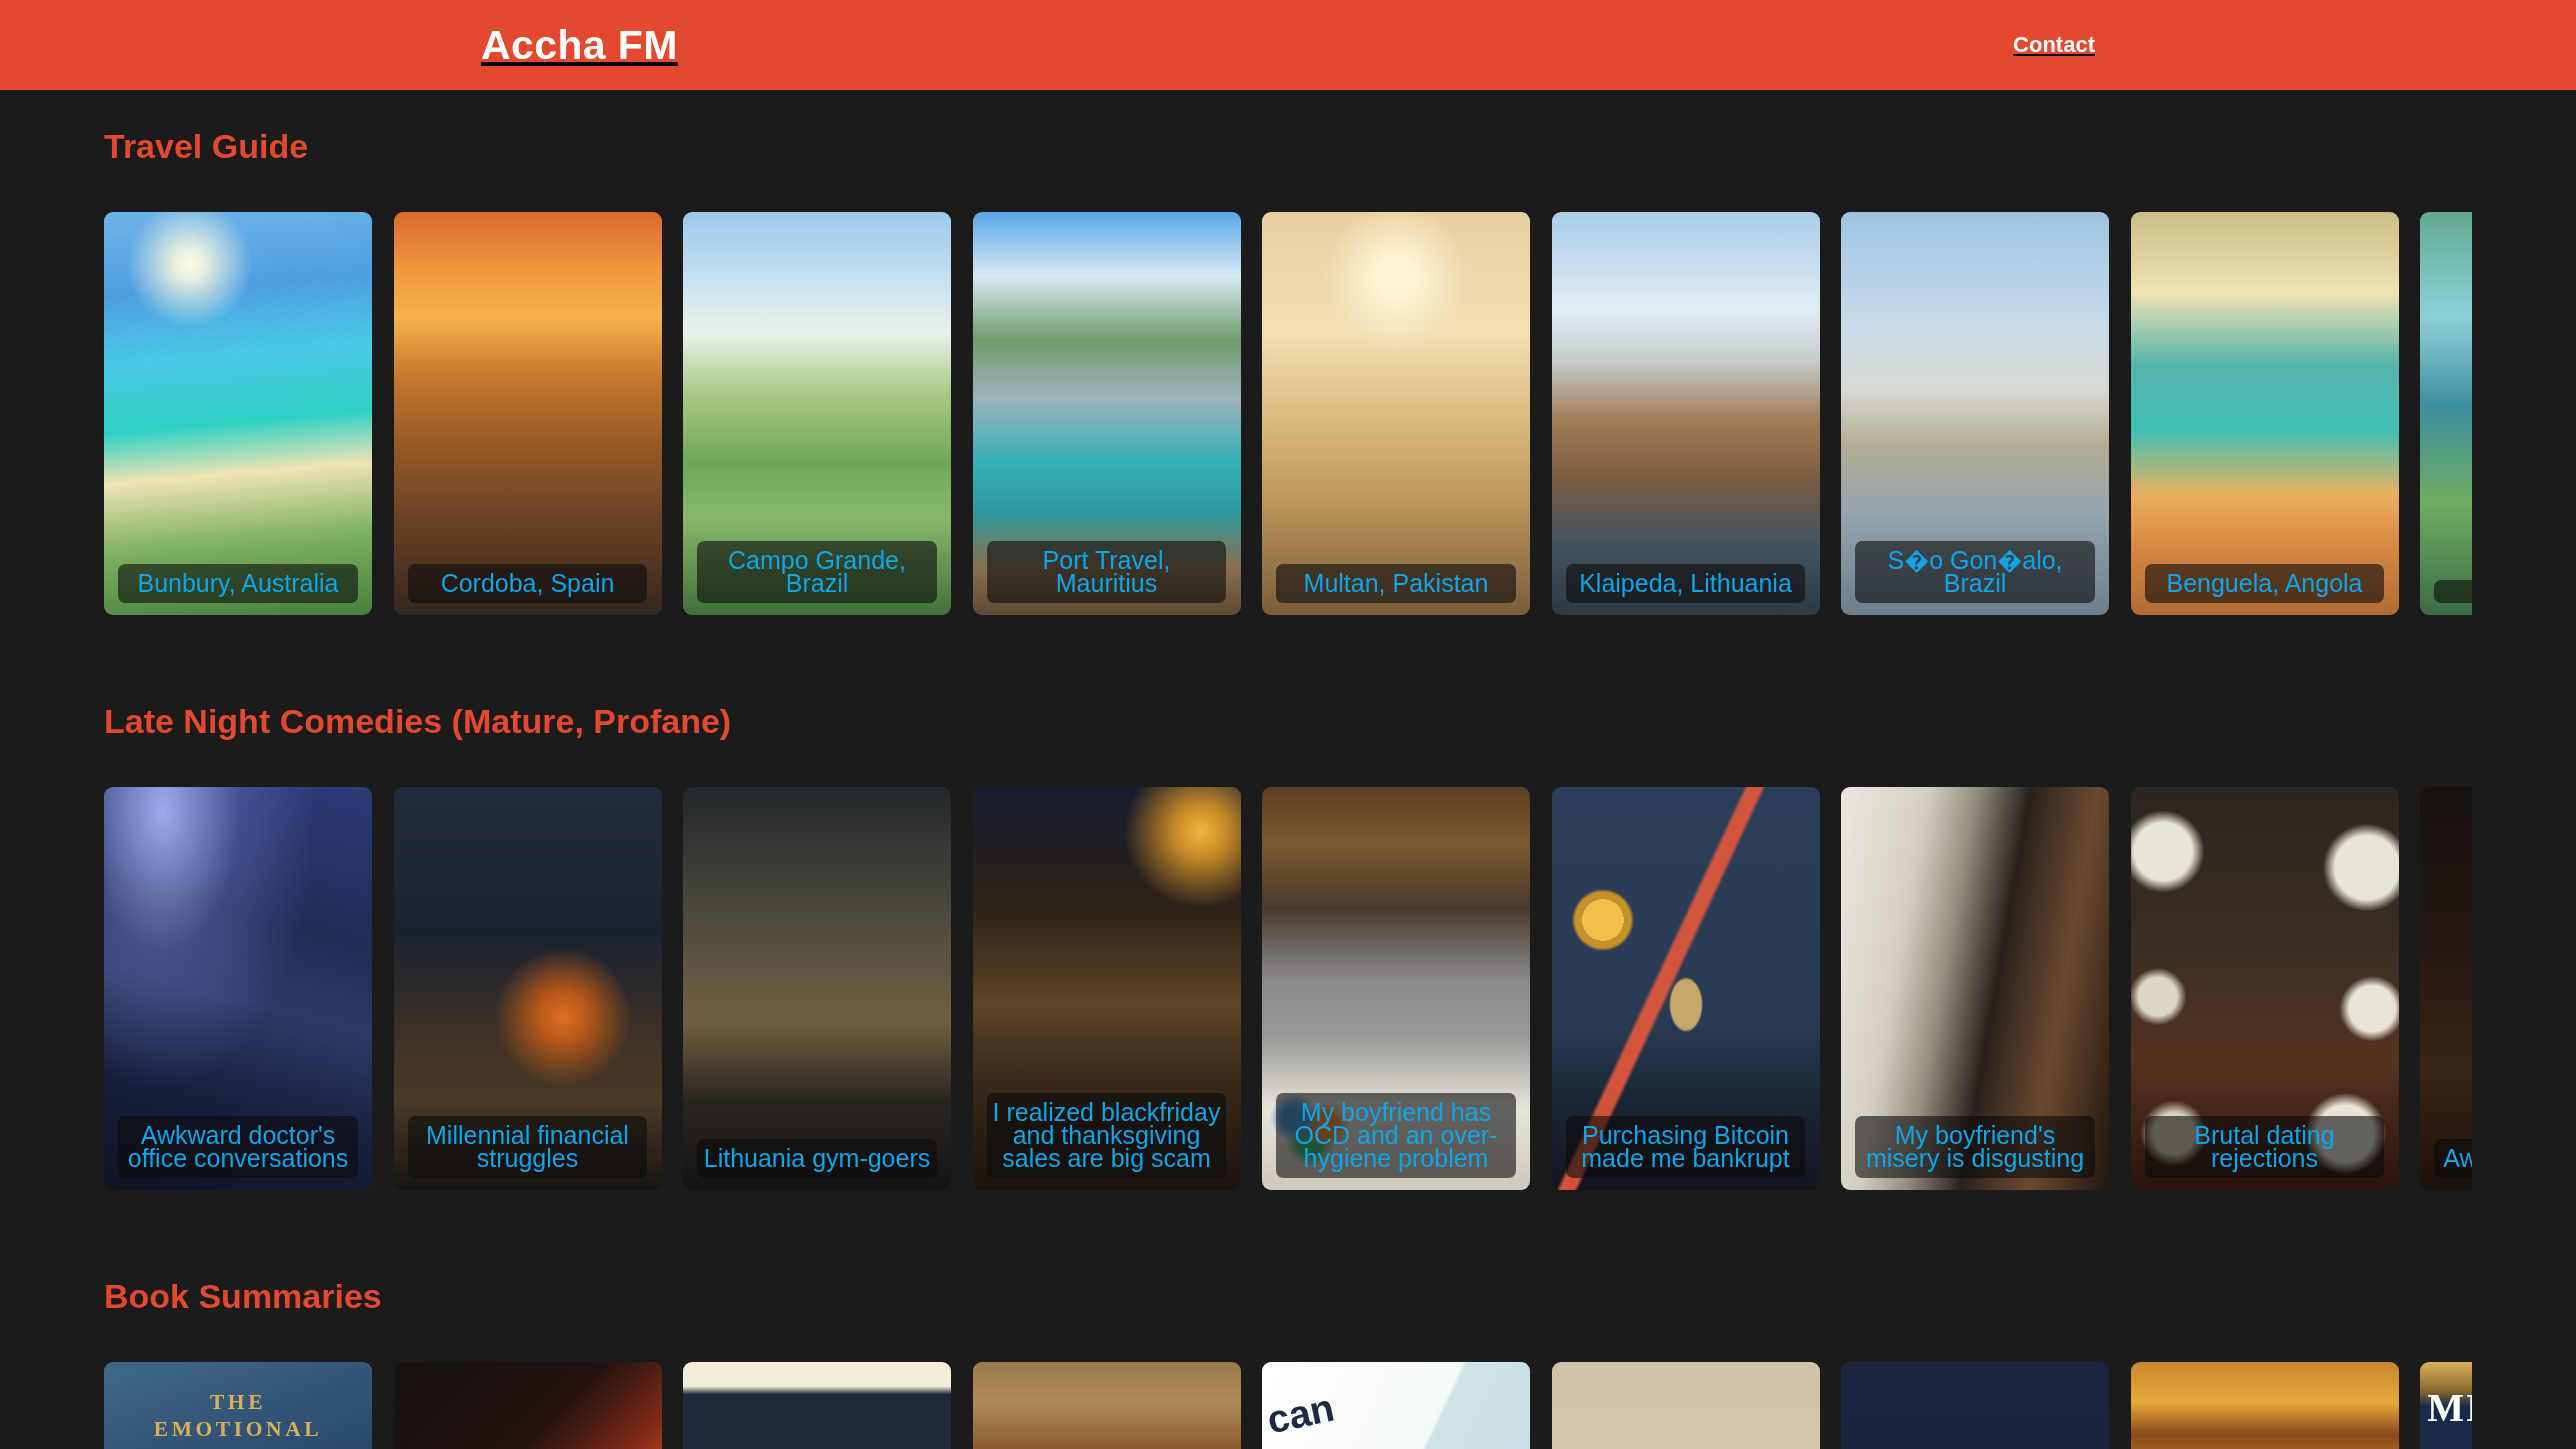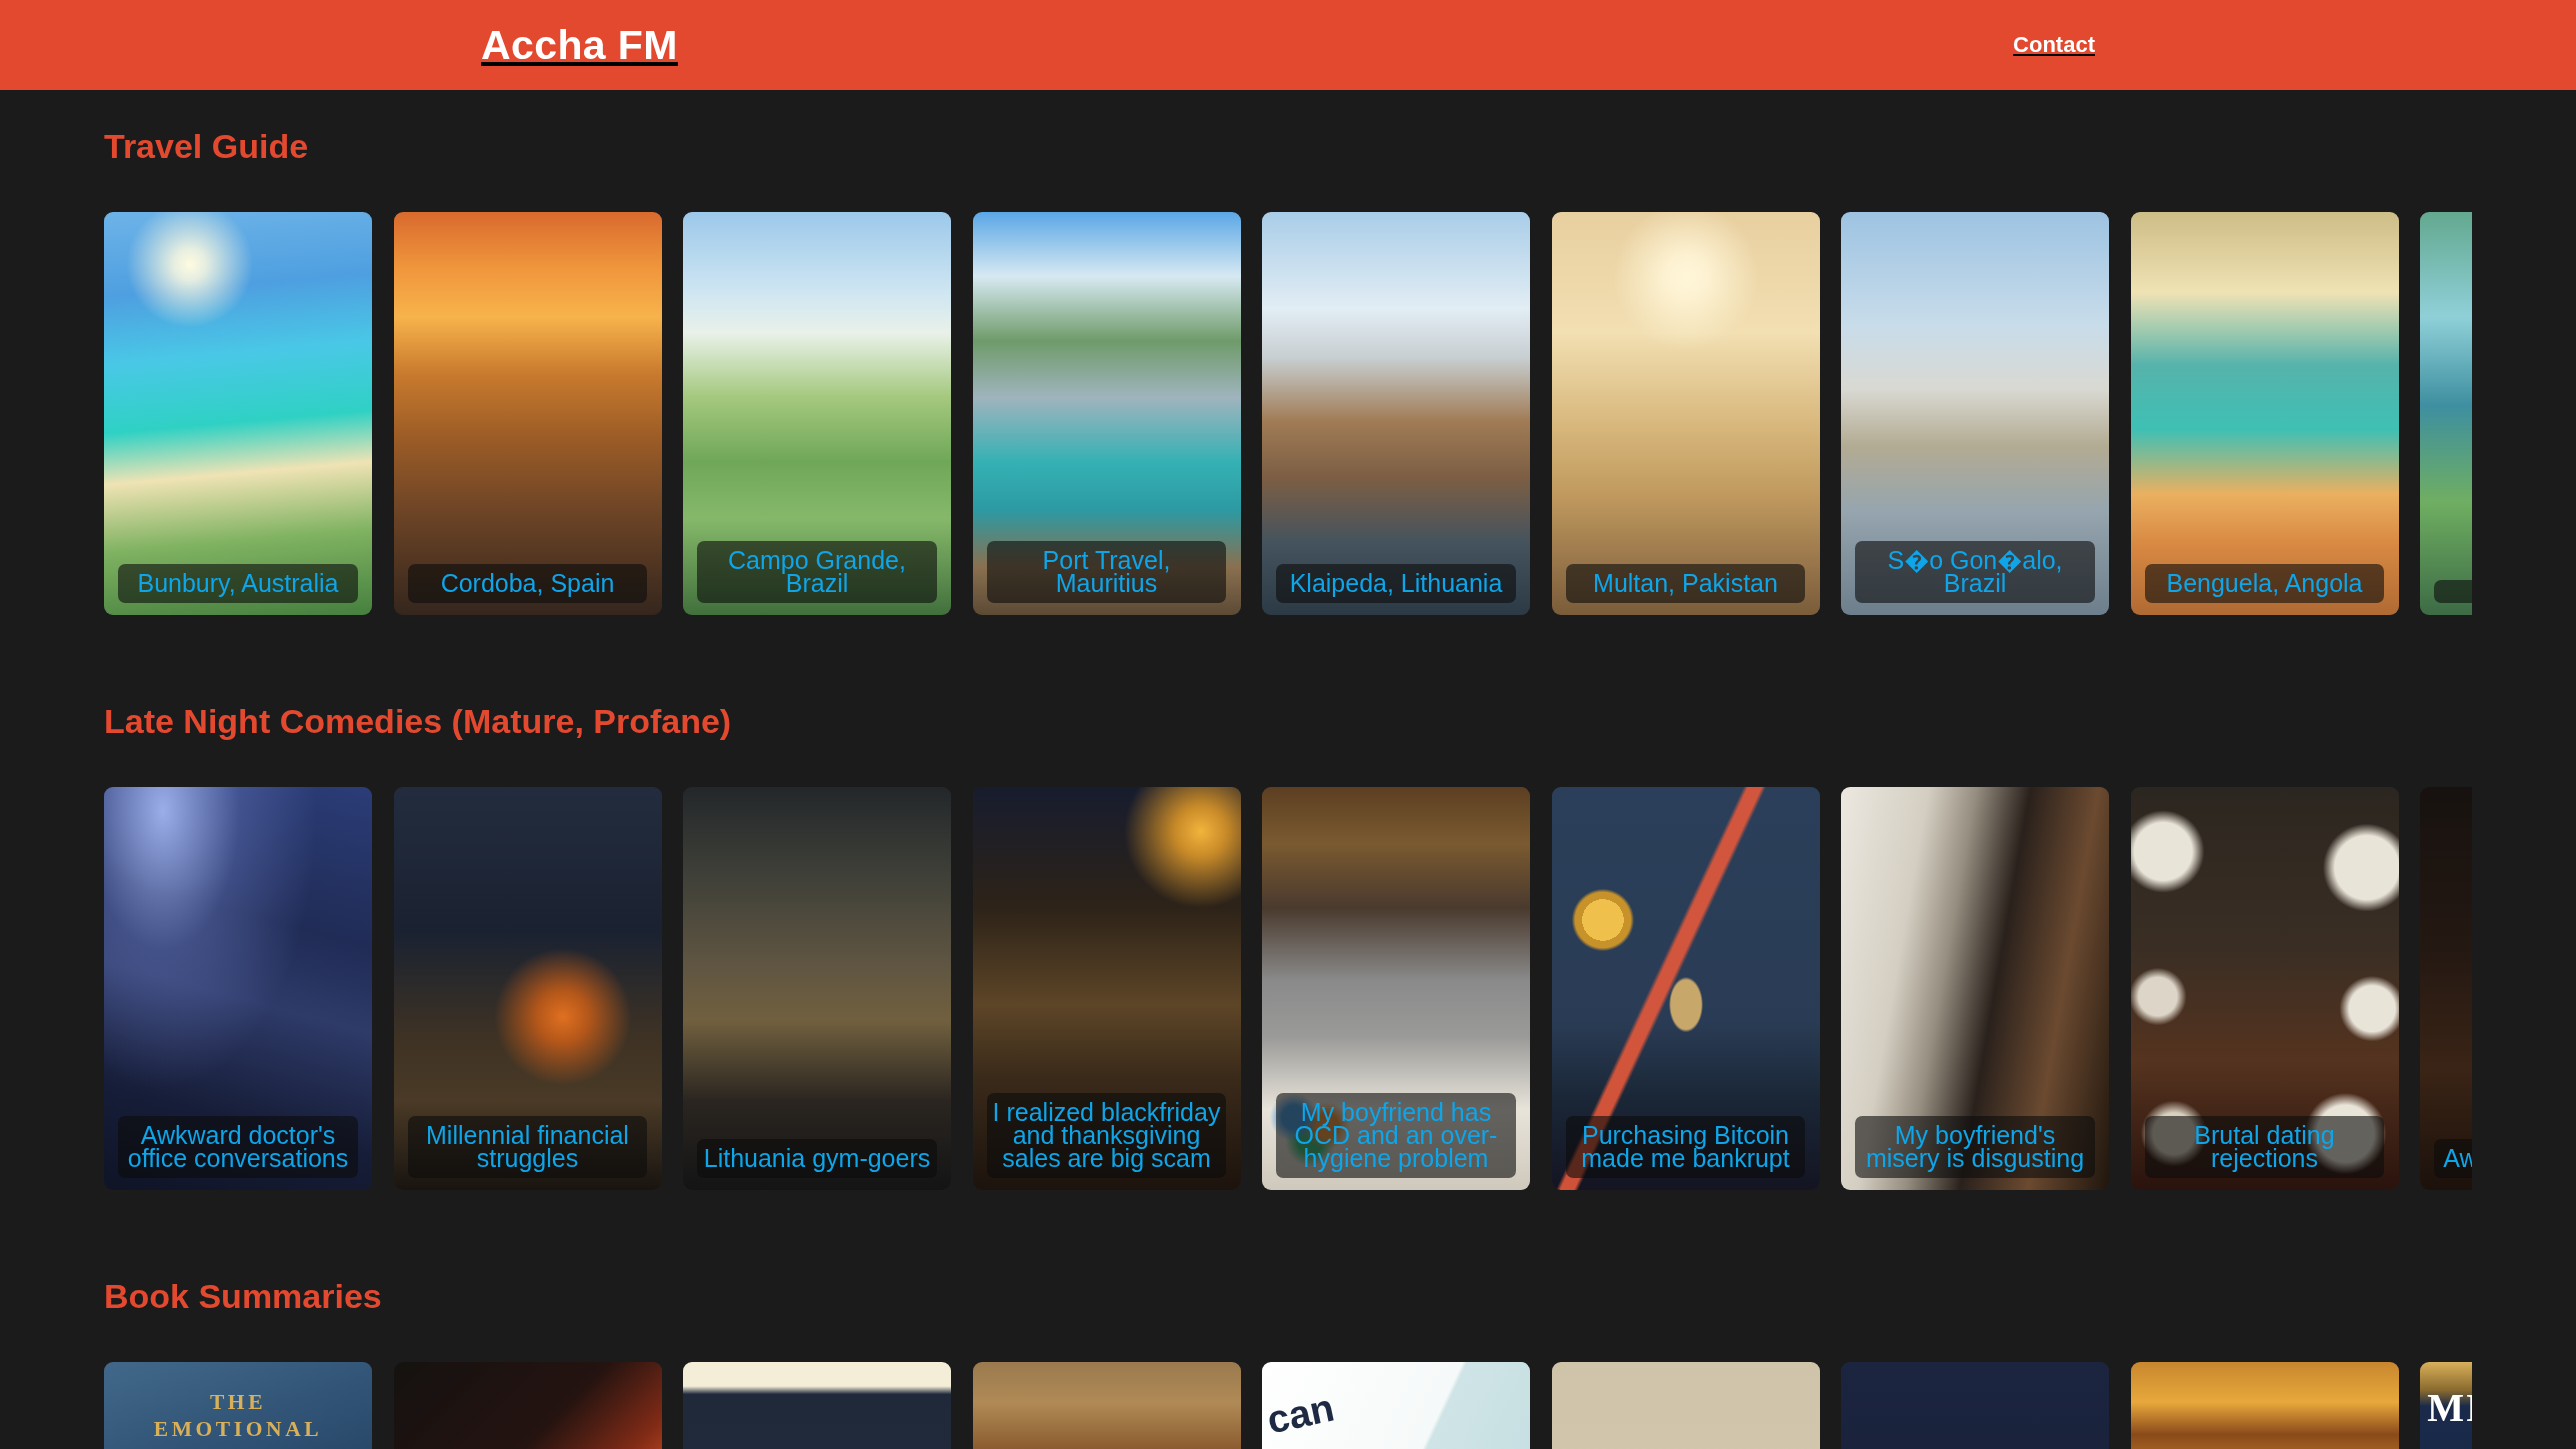--- a/index.html
+++ b/index.html
@@ -94,29 +94,29 @@
     <div class="caption">Campo Grande, Brazil</div>
   </article>
 
   <article class="card">
     <div class="art" style="background: linear-gradient(180deg, #5aa7e6 0%, #d7e9f2 16%, #6f9b6a 32%, #9fb4bd 46%, #35b1b4 62%, #2c9aa2 74%, #8a7050 88%, #5c4a35 100%)"></div>
 
     <div class="caption">Port Travel, Mauritius</div>
   </article>
 
   <article class="card">
+    <div class="art" style="background: radial-gradient(circle at 50% 16%, #fff6d8 0%, rgba(255,246,216,0.9) 5%, rgba(255,246,216,0) 20%), linear-gradient(180deg, #e8cfa0 0%, #f2dfb2 30%, #d9b97e 52%, #c09a5e 70%, #97744a 88%, #7a5c3a 100%)"></div>
+
+    <div class="caption">Multan, Pakistan</div>
+  </article>
+
+  <article class="card">
     <div class="art" style="background: linear-gradient(180deg, #a9cde8 0%, #e2edf4 24%, #c8cfd2 36%, #a07b55 52%, #7c5e44 66%, #45535e 82%, #2c3a46 100%)"></div>
 
     <div class="caption">Klaipeda, Lithuania</div>
-  </article>
-
-  <article class="card">
-    <div class="art" style="background: radial-gradient(circle at 50% 16%, #fff6d8 0%, rgba(255,246,216,0.9) 5%, rgba(255,246,216,0) 20%), linear-gradient(180deg, #e8cfa0 0%, #f2dfb2 30%, #d9b97e 52%, #c09a5e 70%, #97744a 88%, #7a5c3a 100%)"></div>
-
-    <div class="caption">Multan, Pakistan</div>
   </article>
 
   <article class="card">
     <div class="art" style="background: linear-gradient(180deg, #9dc3e2 0%, #c8dcea 28%, #d9d9d2 44%, #b3ab93 58%, #96a5ae 74%, #6d7e8c 100%)"></div>
 
     <div class="caption">S�o Gon�alo, Brazil</div>
   </article>
 
   <article class="card">
     <div class="art" style="background: linear-gradient(180deg, #cdbd86 0%, #efe2b4 20%, #56b3ab 38%, #3fc0b4 54%, #eab060 70%, #d98a43 82%, #b06a33 100%)"></div>

